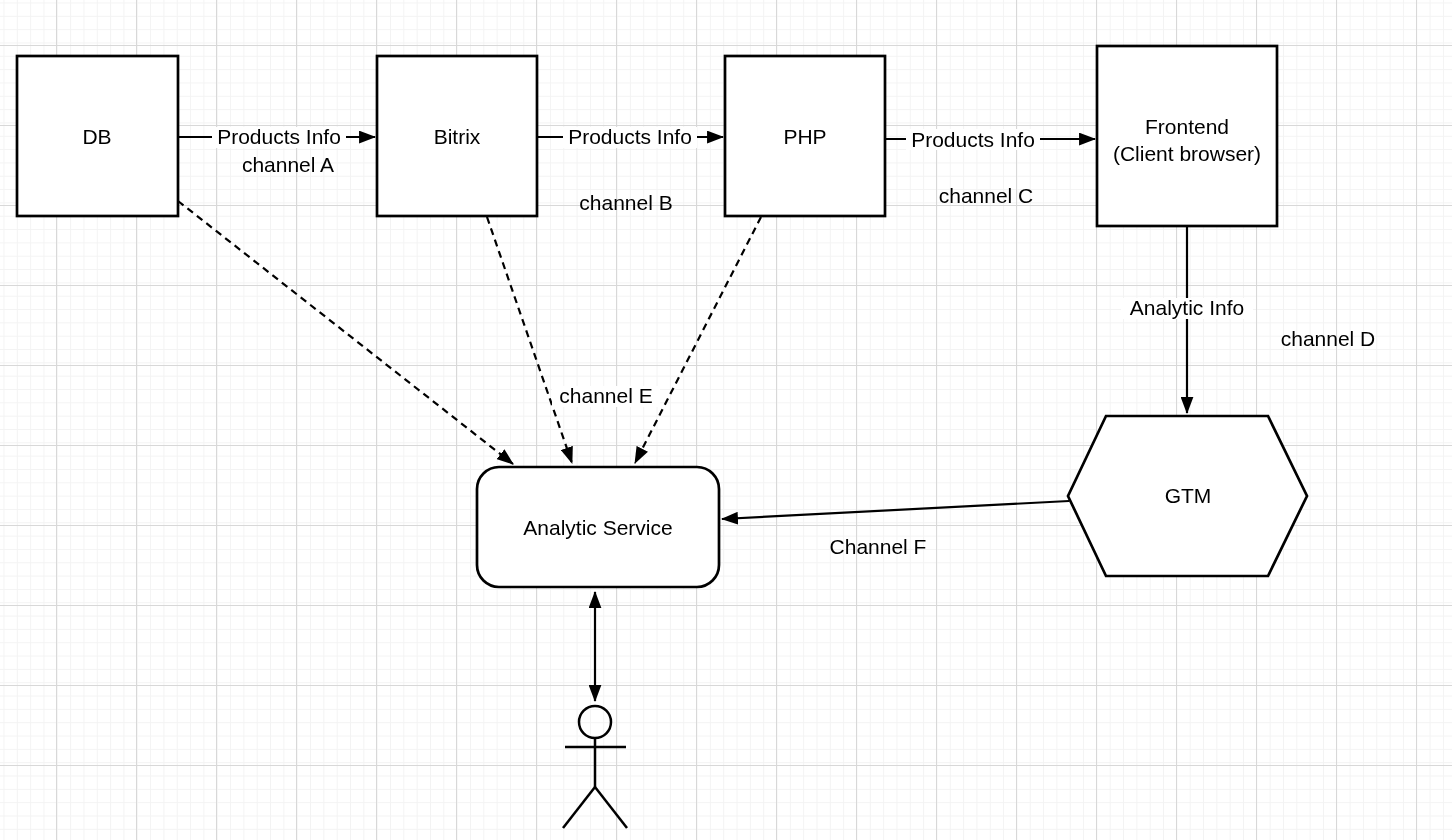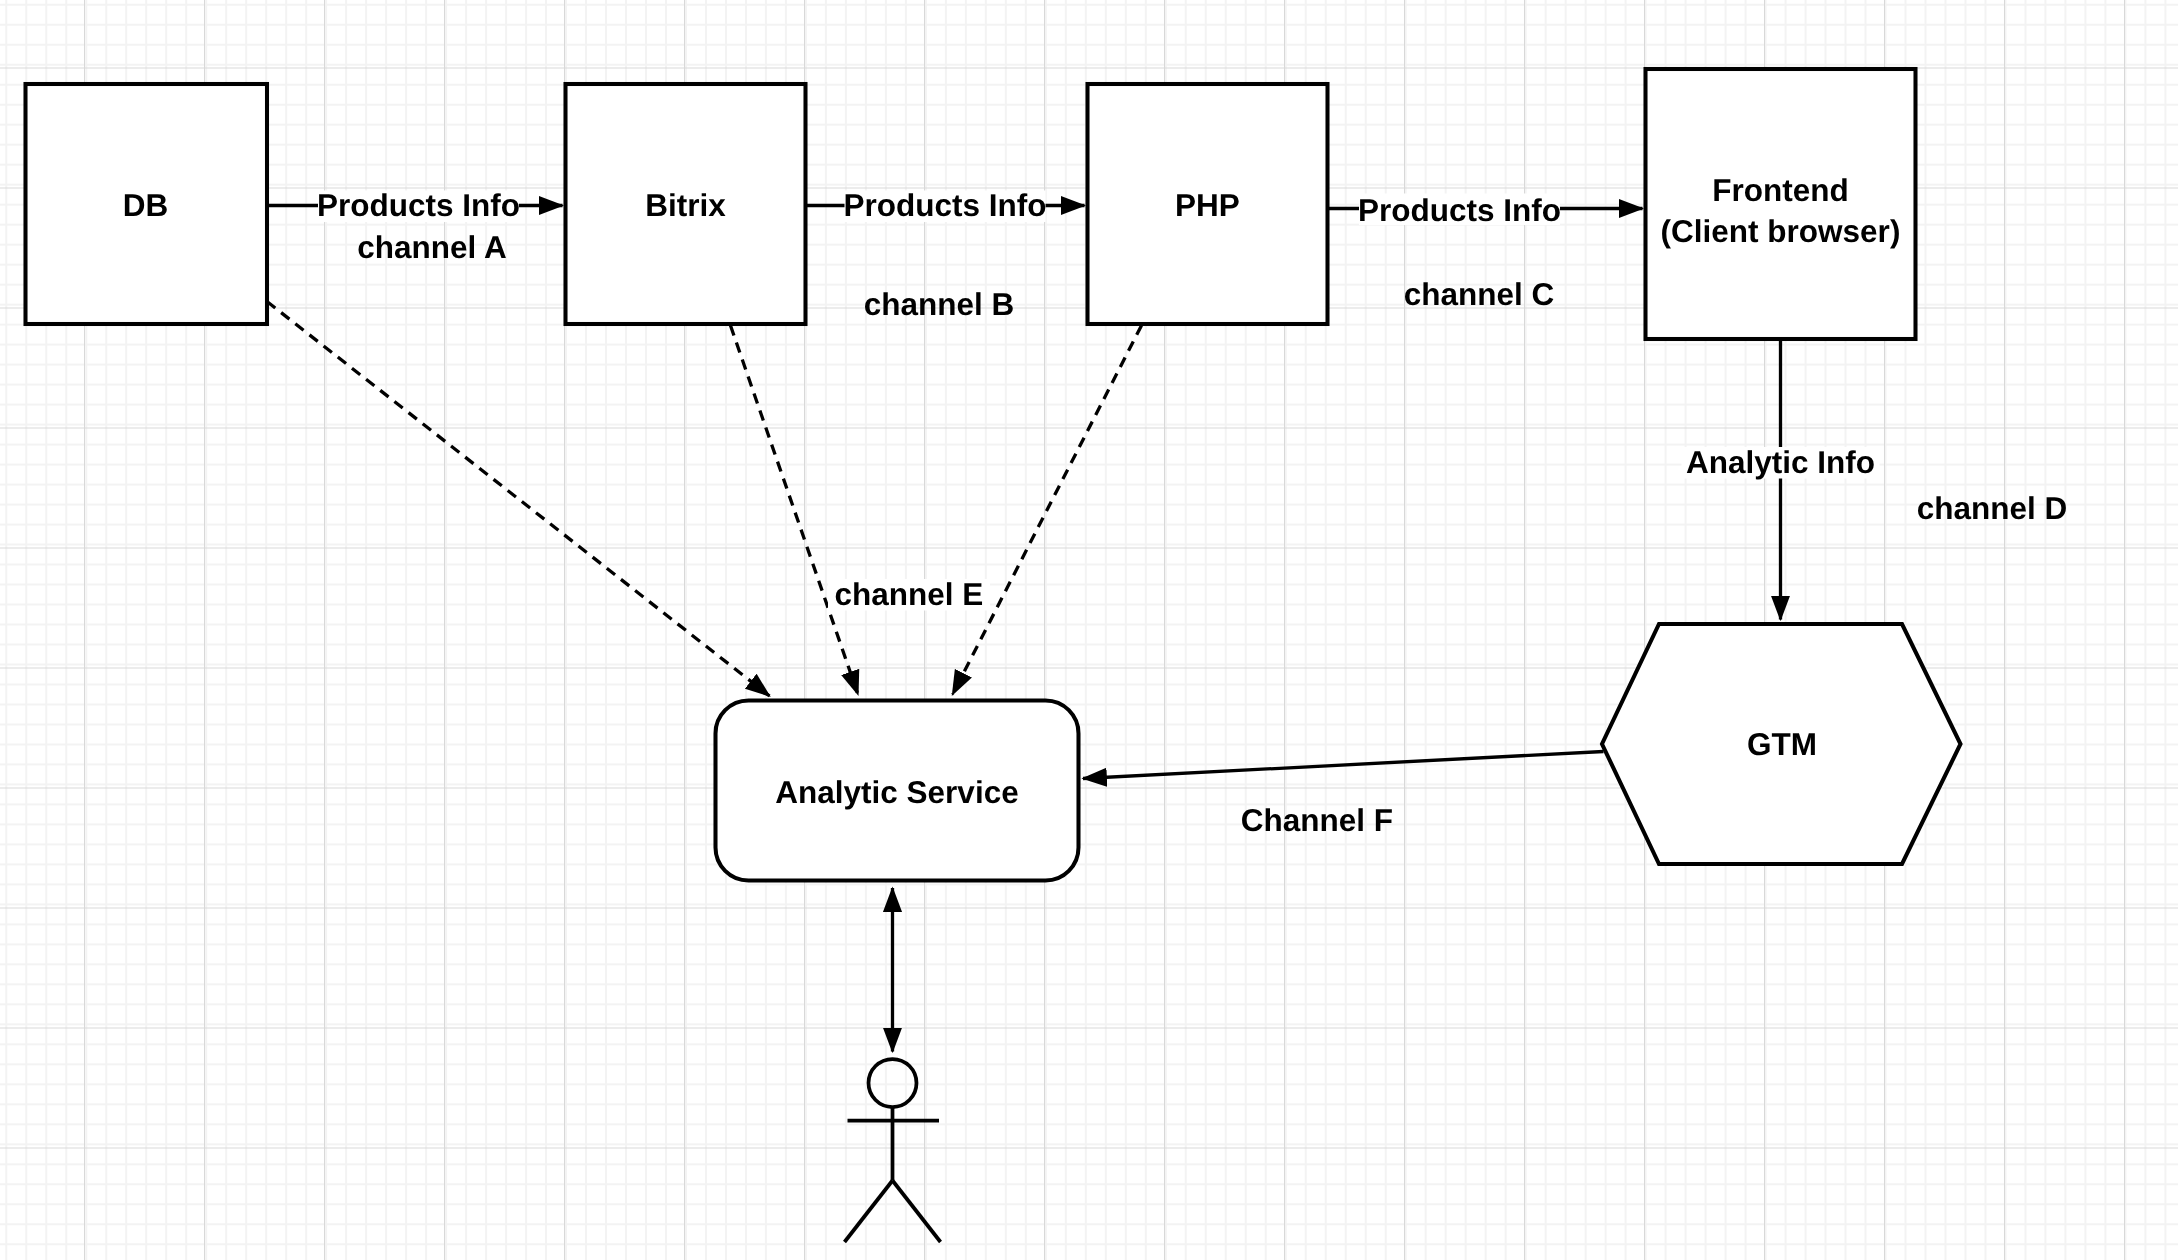--- a/index.html
+++ b/index.html
@@ -9,21 +9,20 @@
     height: 840px;
     overflow: hidden;
     background-color: #ffffff;
     background-image:
       linear-gradient(to right, #d8d8d8 1px, transparent 1px),
       linear-gradient(to bottom, #d8d8d8 1px, transparent 1px),
       linear-gradient(to right, #f3f3f3 1px, transparent 1px),
       linear-gradient(to bottom, #f3f3f3 1px, transparent 1px);
     background-size: 80px 80px, 80px 80px, 13.333px 13.333px, 13.333px 13.333px;
     background-position: 56px 45px, 56px 45px, 3.5px 2.5px, 3.5px 2.5px;
-    font-weight: bold;
   }
   svg { position: absolute; top: 0; left: 0; }
   .shape { fill: #ffffff; stroke: #000000; stroke-width: 2.7px; }
   .edge  { fill: none; stroke: #000000; stroke-width: 2.2px; }
   .edge-dashed { fill: none; stroke: #000000; stroke-width: 2.2px; stroke-dasharray: 7 5; }
   .actor { fill: none; stroke: #000000; stroke-width: 2.5px; }
   .lbl {
     font-family: "Liberation Sans", sans-serif;
     font-size: 21px;
     fill: #000000;

